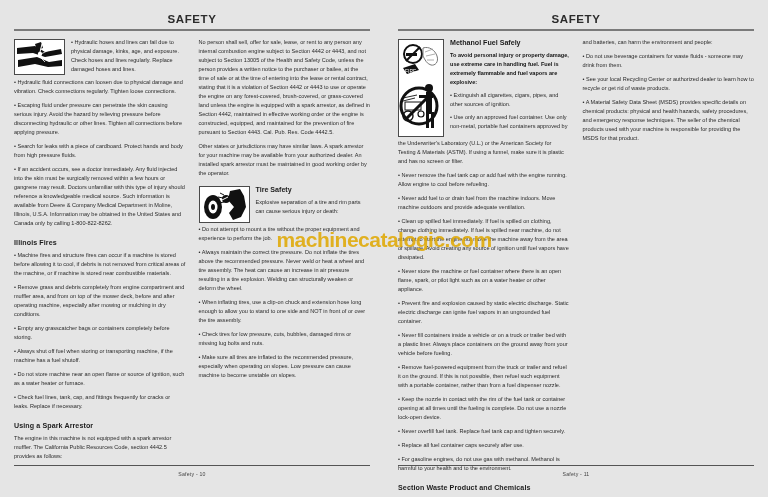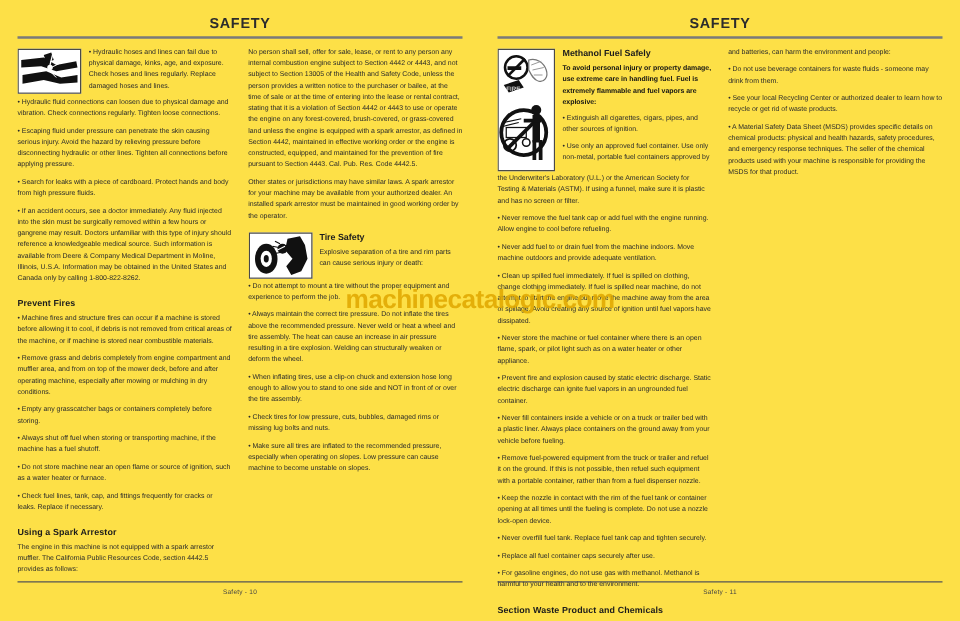--- a/index.html
+++ b/index.html
@@ -7,21 +7,21 @@
     width: 768px; height: 497px;
     background: #ffffff;
     font-family: "Liberation Sans", sans-serif;
     overflow: hidden;
   }
   .spread { display: flex; width: 768px; height: 497px; position: relative; }
   .page {
     width: 384px; height: 497px;
     position: relative;
     padding: 0 14px;
-    background: #fde047;
+    background: #e5e5e5;
   }
   .page-title {
     text-align: center;
     font-size: 11.5px;
     font-weight: bold;
     letter-spacing: 0.6px;
     color: #2c2c2c;
     margin-top: 13px;
     margin-bottom: 4px;
   }
@@ -137,21 +137,21 @@
             </svg>
           </div>
           <p class="body">• Hydraulic hoses and lines can fail due to physical damage, kinks, age, and exposure. Check hoses and lines regularly. Replace damaged hoses and lines.</p>
         </div>
 
         <p class="body">• Hydraulic fluid connections can loosen due to physical damage and vibration. Check connections regularly. Tighten loose connections.</p>
         <p class="body">• Escaping fluid under pressure can penetrate the skin causing serious injury. Avoid the hazard by relieving pressure before disconnecting hydraulic or other lines. Tighten all connections before applying pressure.</p>
         <p class="body">• Search for leaks with a piece of cardboard. Protect hands and body from high pressure fluids.</p>
         <p class="body">• If an accident occurs, see a doctor immediately. Any fluid injected into the skin must be surgically removed within a few hours or gangrene may result. Doctors unfamiliar with this type of injury should reference a knowledgeable medical source. Such information is available from Deere &amp; Company Medical Department in Moline, Illinois, U.S.A. Information may be obtained in the United States and Canada only by calling 1-800-822-8262.</p>
 
-        <div class="sec-head spaced">Prevent Fires</div>
+        <div class="sec-head spaced">Illinois Fires</div>
         <p class="body">• Machine fires and structure fires can occur if a machine is stored before allowing it to cool, if debris is not removed from critical areas of the machine, or if machine is stored near combustible materials.</p>
         <p class="body">• Remove grass and debris completely from engine compartment and muffler area, and from on top of the mower deck, before and after operating machine, especially after mowing or mulching in dry conditions.</p>
         <p class="body">• Empty any grasscatcher bags or containers completely before storing.</p>
         <p class="body">• Always shut off fuel when storing or transporting machine, if the machine has a fuel shutoff.</p>
         <p class="body">• Do not store machine near an open flame or source of ignition, such as a water heater or furnace.</p>
         <p class="body">• Check fuel lines, tank, cap, and fittings frequently for cracks or leaks. Replace if necessary.</p>
 
         <div class="sec-head spaced">Using a Spark Arrestor</div>
         <p class="body">The engine in this machine is not equipped with a spark arrestor muffler. The California Public Resources Code, section 4442.5 provides as follows:</p>
       </div>

